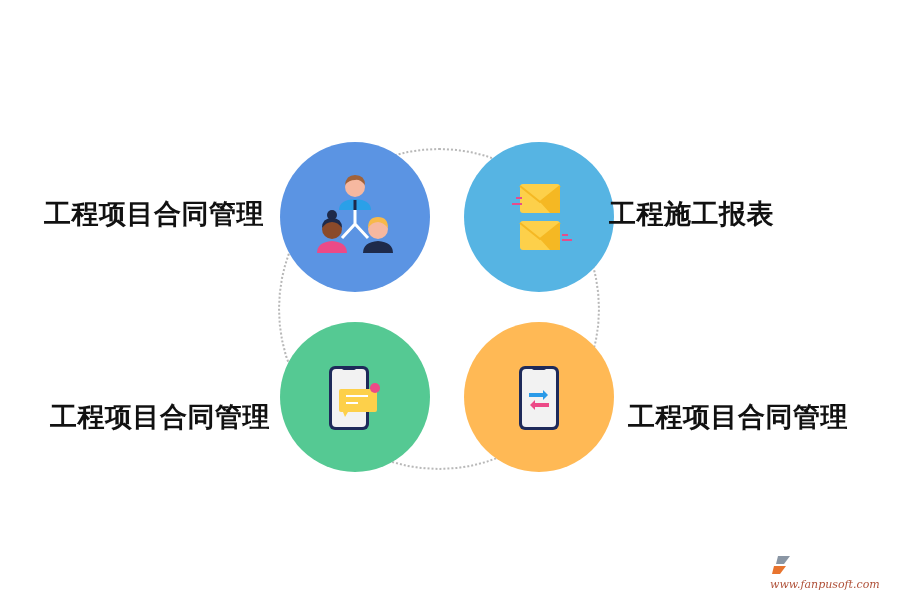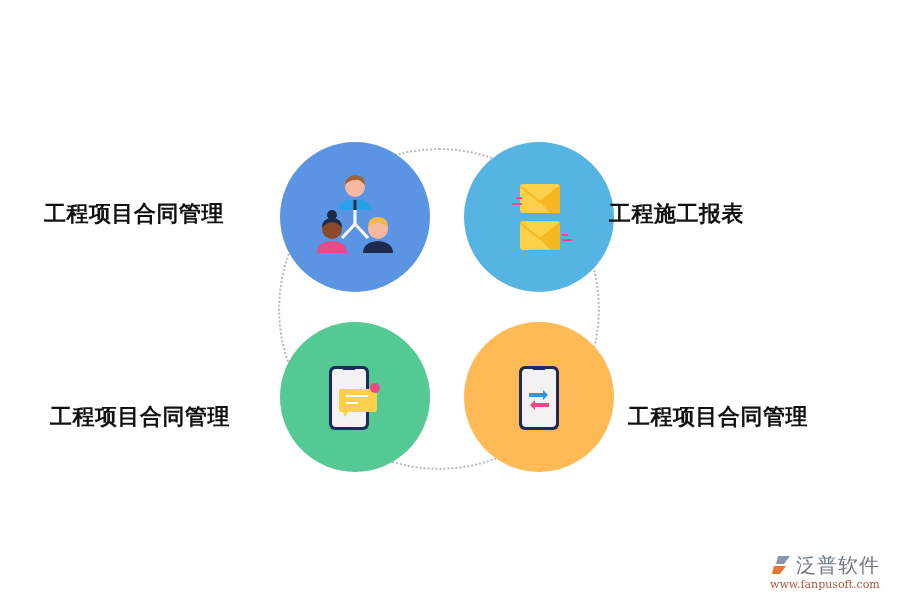--- a/index.html
+++ b/index.html
@@ -1,23 +1,23 @@
 <!DOCTYPE html>
 <html><head>
 <meta charset="utf-8">
 <style>
   html,body{margin:0;padding:0;}
   body{width:900px;height:600px;background:#ffffff;position:relative;overflow:hidden;font-family:"DejaVu Sans","Liberation Sans",sans-serif;}
   .ring{position:absolute;left:278px;top:148px;width:322px;height:322px;border-radius:50%;border:2px dotted #b8b8b8;box-sizing:border-box;}
   .node{position:absolute;width:150px;height:150px;border-radius:50%;}
   .node svg{position:absolute;left:0;top:0;}
-  .label{position:absolute;font-size:22px;font-weight:bold;color:#111;white-space:nowrap;line-height:30px;letter-spacing:0.5px;}
+  .label{position:absolute;font-size:27px;font-weight:bold;color:#111;white-space:nowrap;line-height:30px;letter-spacing:0.5px;}
   .logo{position:absolute;left:768px;top:552px;width:130px;height:44px;}
   .logo-name{position:absolute;left:28px;top:0;font-size:20px;color:#6c7784;letter-spacing:1px;}
-  .logo-url{position:absolute;left:2px;top:26px;font-size:11px;color:#b0523a;font-family:"DejaVu Serif","Liberation Serif",serif;}
+  .logo-url{position:absolute;left:2px;top:26px;font-size:11px;color:#b0523a;font-family:"DejaVu Serif","Liberation Serif",serif;font-style:italic;}
 </style>
 </head>
 <body>
 
 <div class="ring"></div>
 
 <div class="node" style="left:280px;top:142px;background:#5b94e3;">
   <svg width="150" height="150" viewBox="0 0 150 150">
     <path d="M75 65 L75 82 M75 82 L62 96 M75 82 L88 96" stroke="#fff" stroke-width="3" fill="none"></path>
     <path d="M59 68 Q59 58 75 57 Q91 58 91 68 Z" fill="#2aa0e8"></path>
@@ -76,15 +76,14 @@
     <path d="M71 78 L66 83 L71 88Z" fill="#ec4a87"></path>
   </svg>
 </div>
 <div class="label" style="left:628px;top:402px;">工程项目合同管理</div>
 
 <div class="logo">
   <svg width="26" height="22" viewBox="0 0 26 22" style="position:absolute;left:2px;top:2px;">
     <path d="M8 2 L20 2 L14 10 L6 10 Z" fill="#8a96a4"></path>
     <path d="M4 12 L16 12 L10 20 L2 20 Z" fill="#e8742e"></path>
   </svg>
-  <div class="logo-name">泛普软件</div>
   <div class="logo-url">www.fanpusoft.com</div>
 </div>
 
 </body></html>

